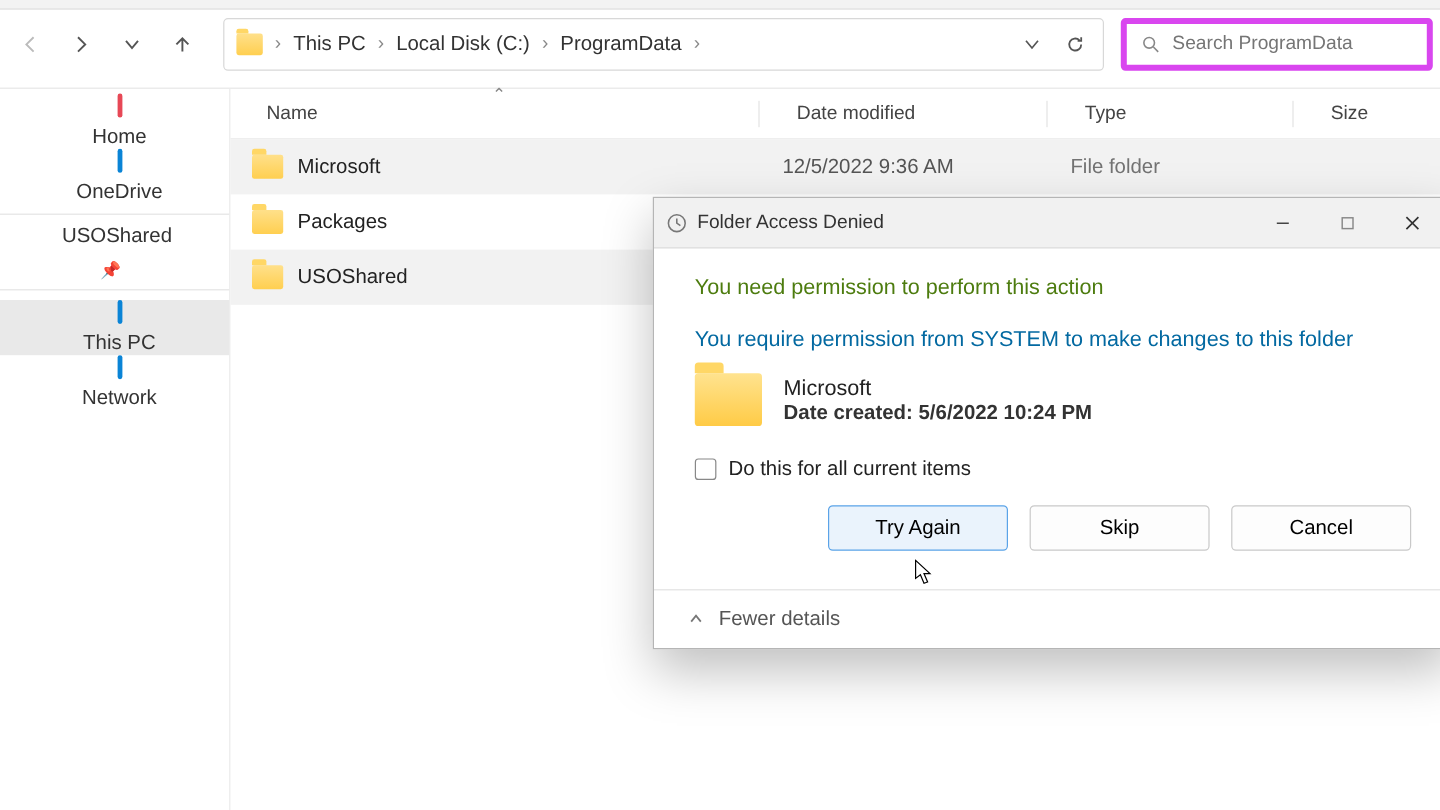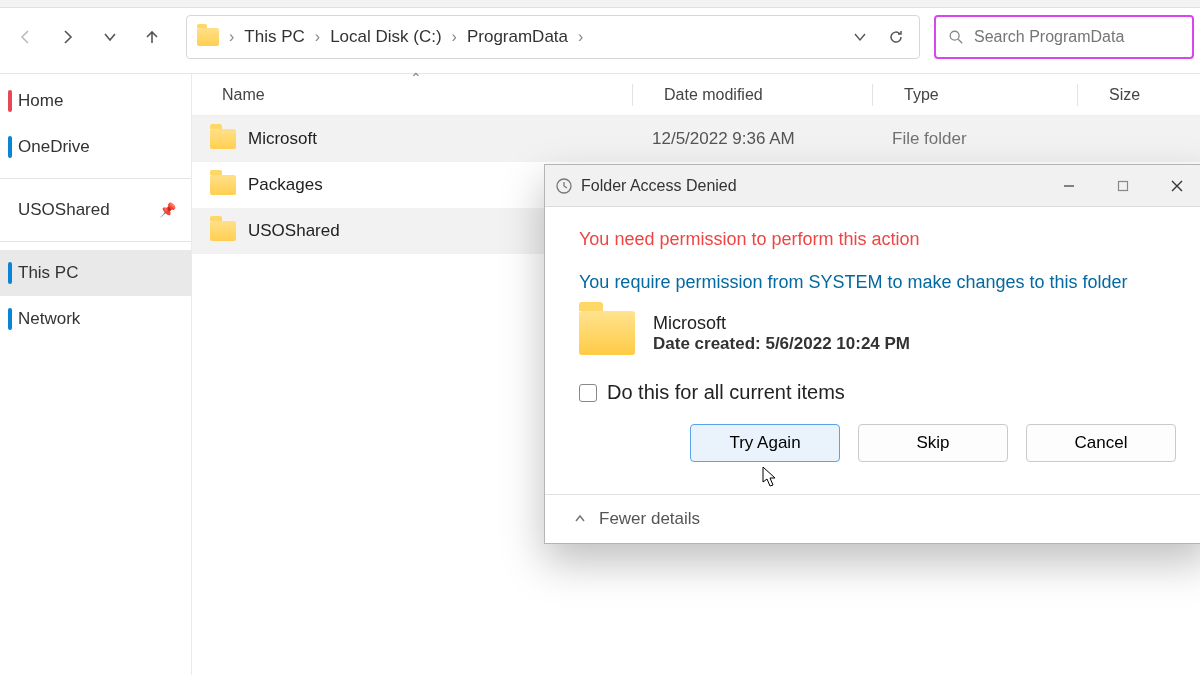--- a/index.html
+++ b/index.html
@@ -11,27 +11,27 @@
 .nav-buttons { display: flex; align-items: center; gap: 18px; padding: 0 8px; }
 .nav-btn { width: 24px; height: 24px; display: flex; align-items: center; justify-content: center; color: #555; cursor: pointer; }
 .nav-btn.disabled { color: #bbb; }
 .address-bar { flex: 1; height: 44px; margin: 0 14px; border: 1px solid #d8d8d8; border-radius: 4px; display: flex; align-items: center; padding: 0 10px; gap: 10px; background: #fff; }
 .folder-ico-sm { width: 22px; height: 18px; background: linear-gradient(#ffe08a,#ffcf50); border-radius: 2px; position: relative; }
 .folder-ico-sm::before { content:""; position:absolute; top:-4px; left:0; width:10px; height:4px; background:#ffd766; border-radius:2px 2px 0 0; }
 .crumb { display: flex; align-items: center; gap: 10px; font-size: 17px; color: #333; }
 .crumb-sep { color: #888; }
 .addr-spacer { flex: 1; }
 .addr-action { width: 26px; height: 26px; display:flex; align-items:center; justify-content:center; color:#555; cursor:pointer; }
-.search-bar { width: 260px; height: 44px; border: 2px solid #d946ef; border-radius: 4px; display:flex; align-items:center; padding: 0 12px; gap: 10px; color:#888; }
+.search-bar { width: 260px; height: 44px; border: 5px solid #d946ef; border-radius: 4px; display:flex; align-items:center; padding: 0 12px; gap: 10px; color:#888; }
 .search-input { border:none; outline:none; font-size:16px; color:#555; width: 100%; }
 
 
 .main { display:flex; height: calc(675px - 74px); }
 .sidebar { width: 192px; border-right: 1px solid #eaeaea; padding-top: 4px; }
-.side-item { height: 46px; display:flex; align-items:center; padding-left: 8px; gap: 6px; font-size: 17px; color:#333; cursor:pointer; }
+.side-item { height: 46px; display:flex; align-items:center; padding-left: 8px; gap: 6px; font-size: 17px; color:#333; cursor:pointer;flex-direction:column; }
 .side-item .accent { width: 4px; height: 22px; border-radius: 2px; }
 .side-item.home .accent { background:#e74856; }
 .side-item.od .accent { background:#0a84d6; }
 .side-item.tpc .accent { background:#0a84d6; }
 .side-item.net .accent { background:#0a84d6; }
 .side-sep { height: 1px; background:#e4e4e4; margin: 8px 0 8px 0; }
 .side-item.dl { justify-content: space-between; padding-right: 14px; }
 .side-item.dl .left { display:flex; align-items:center; gap:6px; }
 .pin { color:#9aa0a6; font-size:14px; }
 .side-item.selected { background:#e9e9e9; }
@@ -56,26 +56,26 @@
 .folder-ico::before { content:""; position:absolute; top:-5px; left:0; width:12px; height:5px; background:#ffd766; border-radius:2px 2px 0 0; }
 .folder-ico-lg { width: 56px; height: 44px; background: linear-gradient(#ffe38f,#ffcb46); border-radius: 3px; position:relative; }
 .folder-ico-lg::before { content:""; position:absolute; top:-9px; left:0; width:24px; height:9px; background:#ffd766; border-radius:3px 3px 0 0; }
 
 
 .dialog { position:absolute; left: 544px; top: 164px; width: 667px; background:#fff; border:1px solid #b5b5b5; box-shadow: 0 18px 40px rgba(0,0,0,0.25); }
 .dlg-title { height: 42px; background:#f1f1f1; border-bottom:1px solid #dcdcdc; display:flex; align-items:center; padding: 0 10px; gap: 8px; font-size:16px; color:#333; }
 .dlg-title .spacer { flex:1; }
 .dlg-winbtn { width: 46px; height: 30px; display:flex; align-items:center; justify-content:center; color:#444; cursor:pointer; font-size:14px; }
 .dlg-body { padding: 22px 34px 10px 34px; }
-.dlg-body .line1 { font-size: 18px; color:#ef4444; margin-bottom: 22px; }
+.dlg-body .line1 { font-size: 18px; color:#4d7c0f; margin-bottom: 22px; }
 .dlg-body .line2 { font-size: 18px; color:#0369a1; margin-bottom: 18px; }
 .dlg-item { display:flex; align-items:center; gap: 18px; margin-bottom: 26px; }
 .dlg-item .meta .nm { font-size: 18px; }
 .dlg-item .meta .dc { font-size: 17px; color:#333;font-weight:bold; }
-.dlg-check { display:flex; align-items:center; gap: 10px; font-size: 20px; margin-bottom: 20px; }
+.dlg-check { display:flex; align-items:center; gap: 10px; font-size: 17px; margin-bottom: 20px; }
 .chkbox { width:18px; height:18px; border:1.5px solid #888; border-radius:3px; background:#fff; }
 .dlg-buttons { display:flex; gap: 18px; justify-content:flex-end; padding-bottom: 22px; }
 .dlg-btn { width: 150px; height: 38px; border:1px solid #c9c9c9; background:#fdfdfd; border-radius:4px; font-size:17px; cursor:pointer; }
 .dlg-btn.primary { border:1.5px solid #5aa3e8; background:#eaf3fc; }
 .dlg-footer { border-top:1px solid #e2e2e2; padding: 14px 28px; display:flex; align-items:center; gap: 12px; color:#555; font-size:17px; cursor:pointer; }
 
 .cursor { position:absolute; left: 762px; top: 466px; width: 18px; height: 22px; pointer-events:none; }
 </style>
 </head>
 <body>

